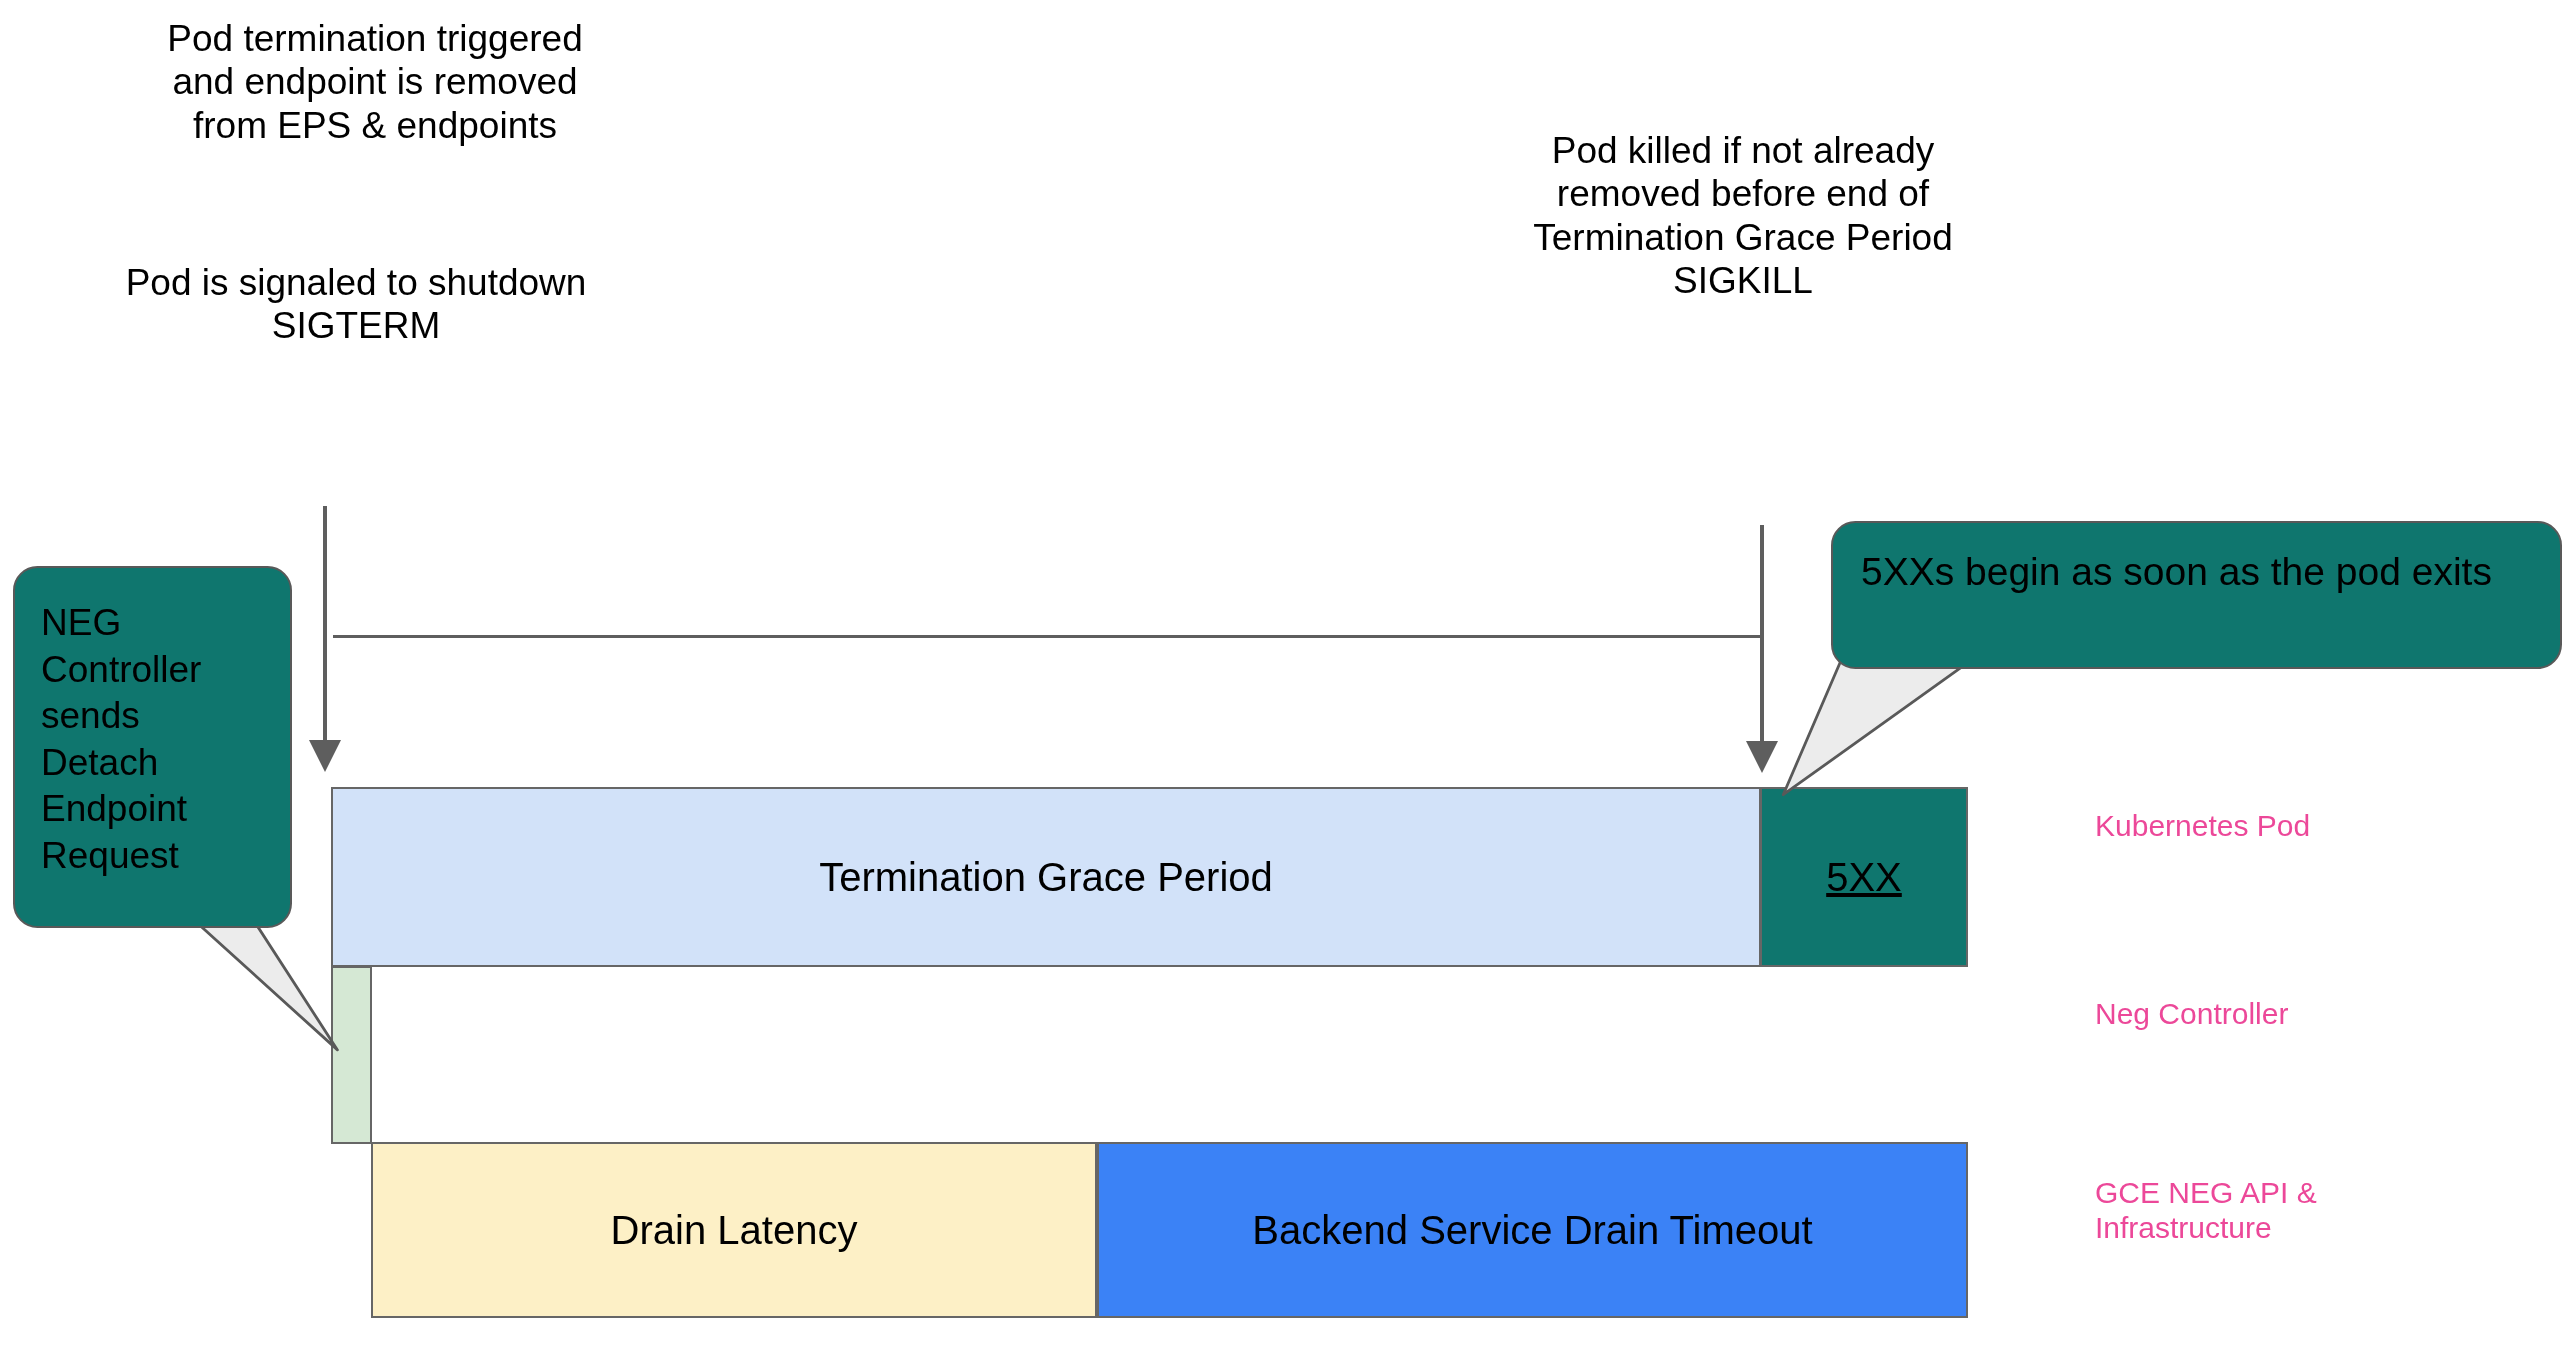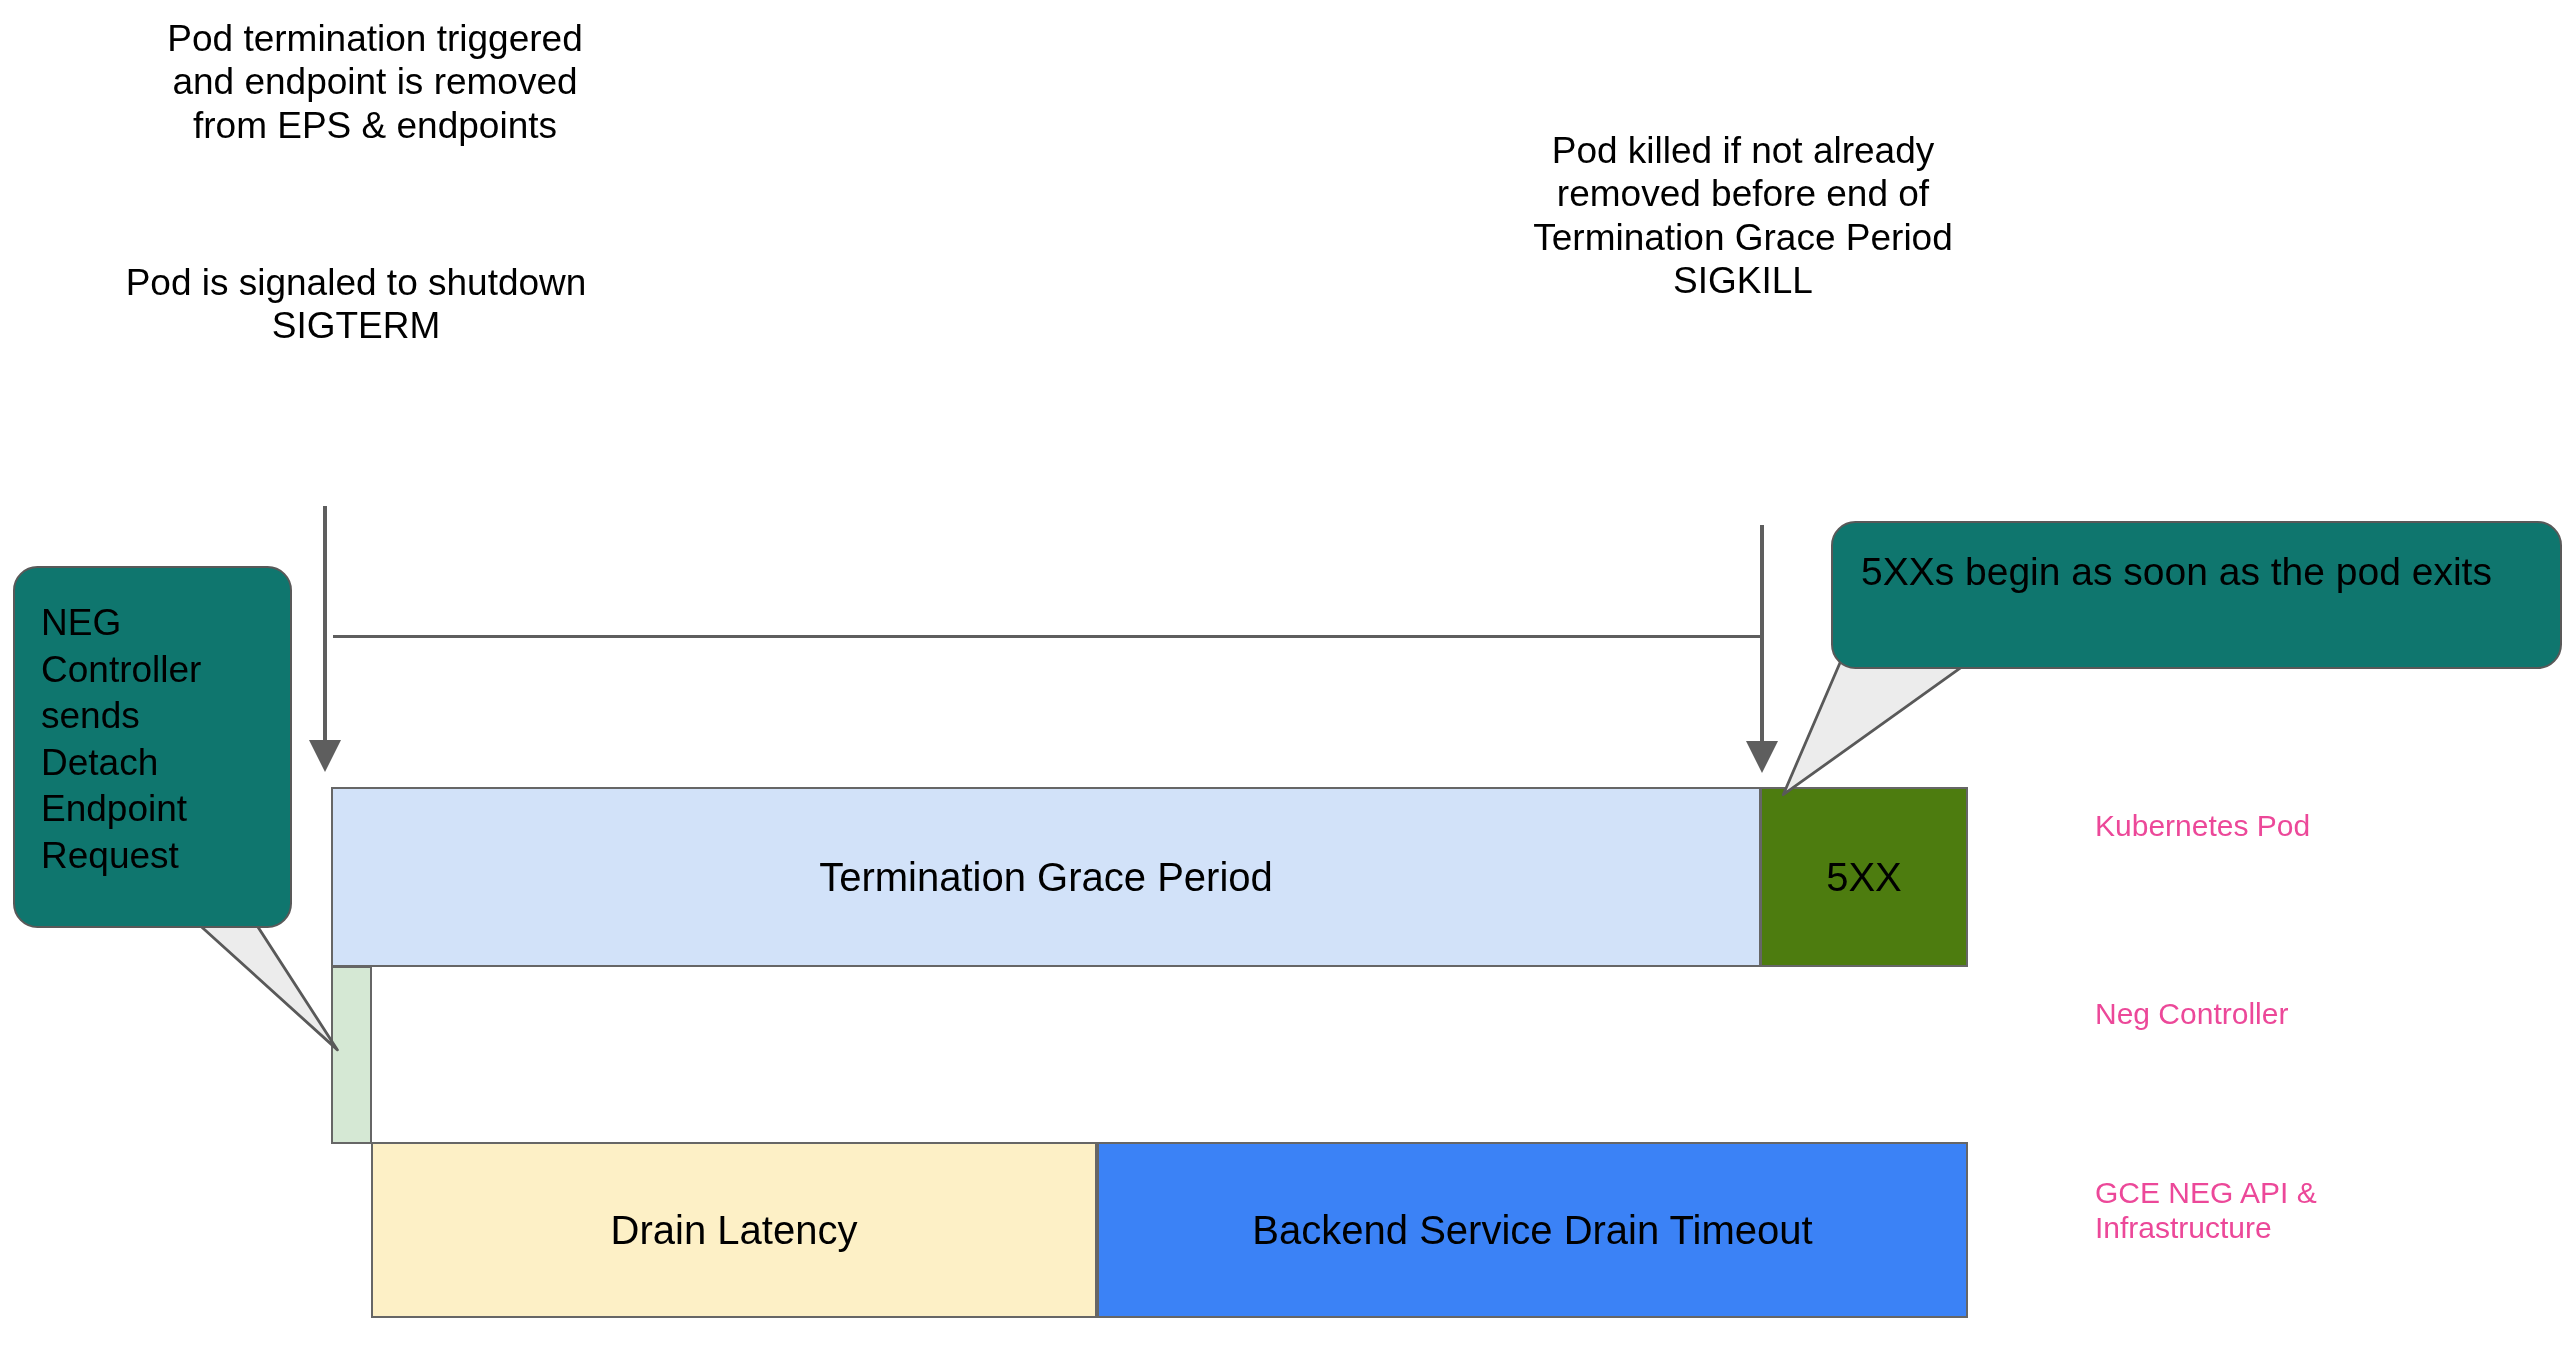--- a/index.html
+++ b/index.html
@@ -51,21 +51,22 @@
   }
 
   #bar-grace {
     left: 331px; top: 787px;
     width: 1430px; height: 180px;
     background: #d2e2f9;
   }
   #bar-5xx {
     left: 1760px; top: 787px;
     width: 208px; height: 180px;
-    background: #4d7c0f;
+    background: #0f766e;
+    text-decoration: underline;
   }
   #bar-neg {
     left: 331px; top: 966px;
     width: 41px; height: 178px;
     background: #d5e8d4;
   }
   #bar-drain-latency {
     left: 371px; top: 1142px;
     width: 726px; height: 176px;
     background: #fdf0c6;

